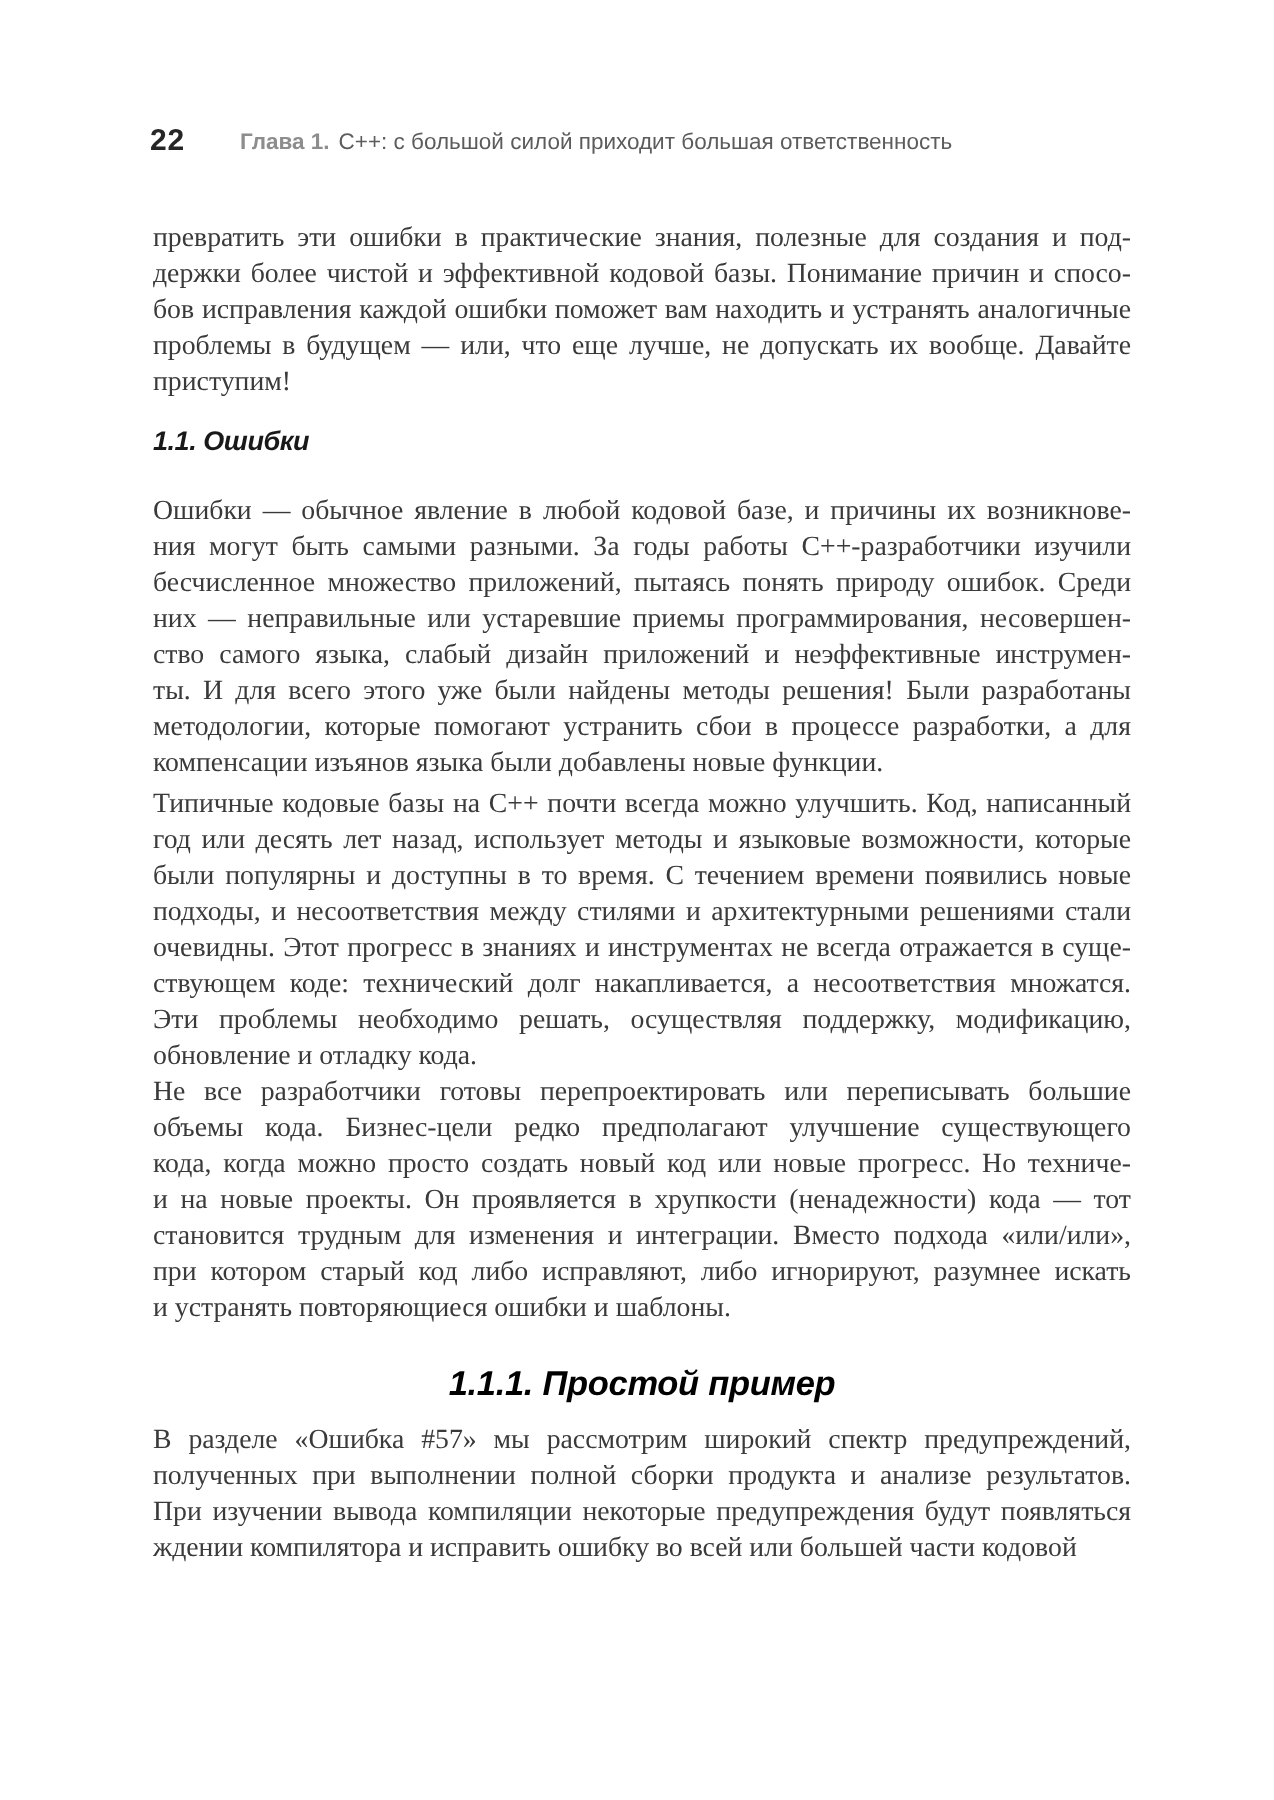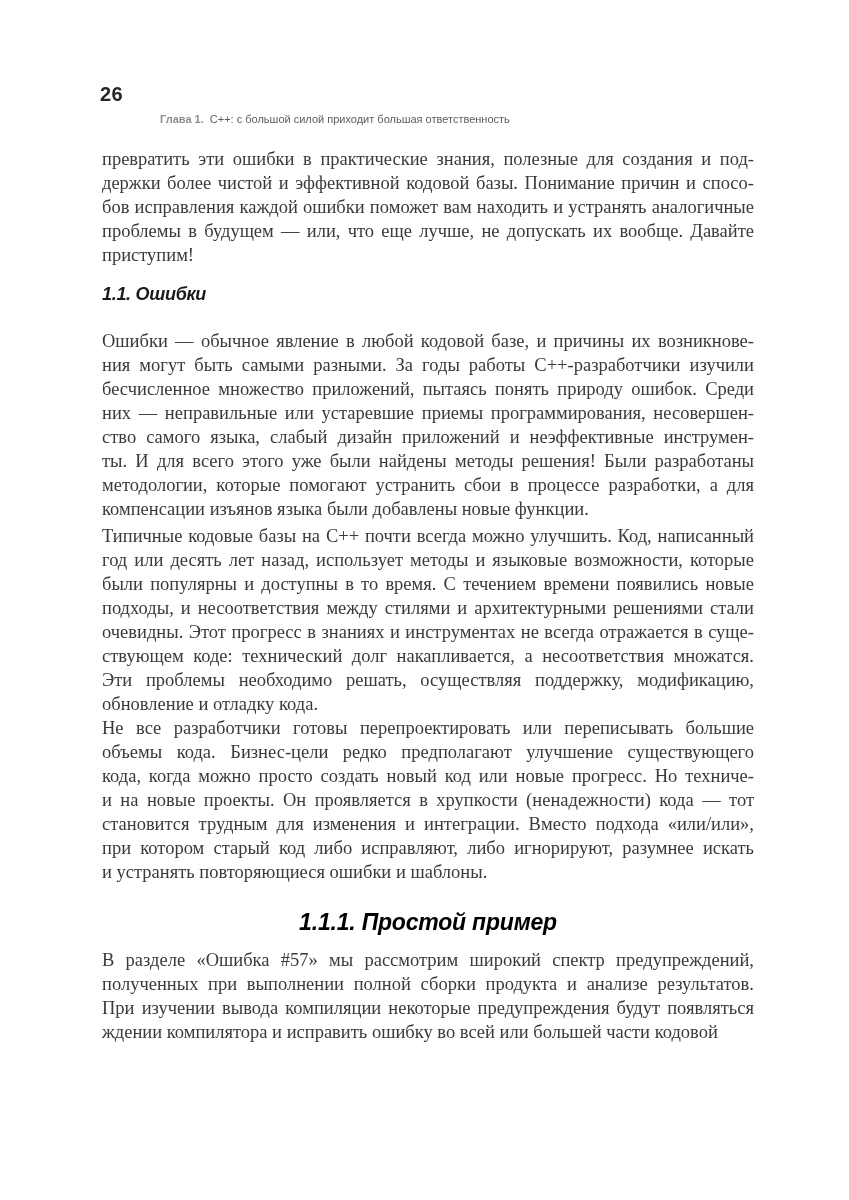--- a/index.html
+++ b/index.html
@@ -15,21 +15,21 @@
     position:absolute; top:83px; left:100px; width:660px; height:24px;
     font-family:"Liberation Sans", sans-serif;
   }
   .pagenum {
     position:absolute; left:0; top:0;
     font-size:20px; font-weight:bold; color:#262626;
     letter-spacing:0.5px;
   }
   .runhead {
     position:absolute; left:60px; top:3px;
-    font-size:11px; white-space:nowrap;margin-top:27px;
+    font-size:15px; white-space:nowrap;
   }
   .chlabel { font-weight:bold; color:#8d8d8d; margin-right:6px; }
   .chtitle { font-weight:normal; color:#5c5c5c; }
 
   
   .block { position:absolute; left:102px; width:652px; margin:0; }
 
   .body-par { font-size:18.5px; line-height:24px; color:#3a3a3a; }
   .body-par .line { text-align:justify; text-align-last:justify; }
   .body-par .line.last { text-align-last:left; }
@@ -55,21 +55,21 @@
   .p4 { top:716px; }
   .heading-1-1-1 { top:909px; }
   .p5 { top:948px; }
 </style>
 </head>
 <body>
 
 <div class="page">
 
   <header class="pagehead">
-    <span class="pagenum">26</span>
+    <span class="pagenum">22</span>
     <span class="runhead">
       <span class="chlabel">Глава 1.</span><span class="chtitle">C++: с большой силой приходит большая ответственность</span>
     </span>
   </header>
 
   <div class="block body-par p1">
       <div class="line">превратить эти ошибки в практические знания, полезные для создания и под-</div>
       <div class="line">держки более чистой и эффективной кодовой базы. Понимание причин и спосо-</div>
       <div class="line">бов исправления каждой ошибки поможет вам находить и устранять аналогичные</div>
       <div class="line">проблемы в будущем — или, что еще лучше, не допускать их вообще. Давайте</div>

